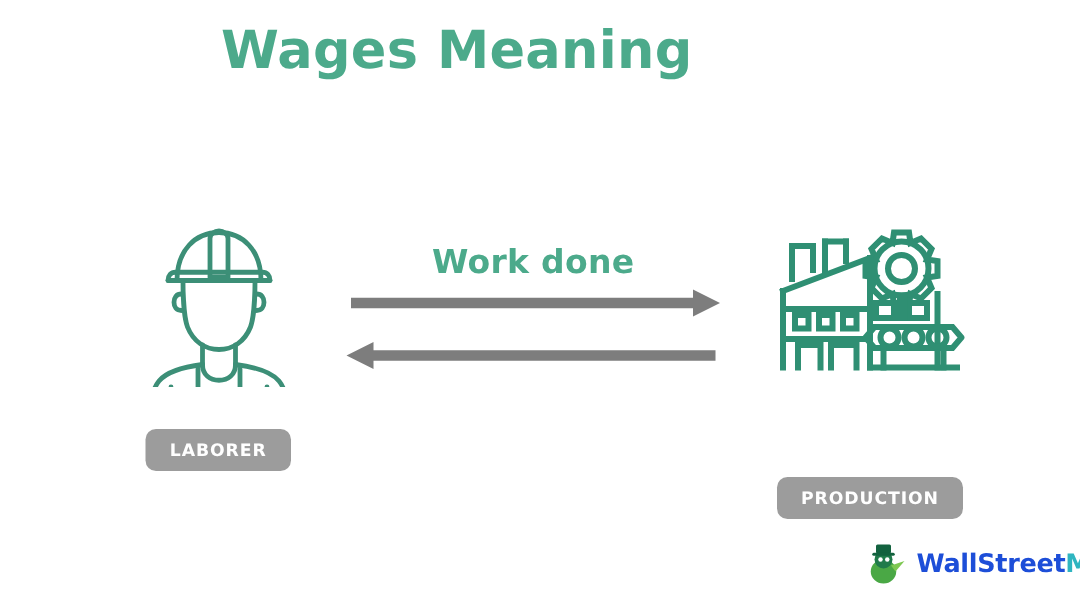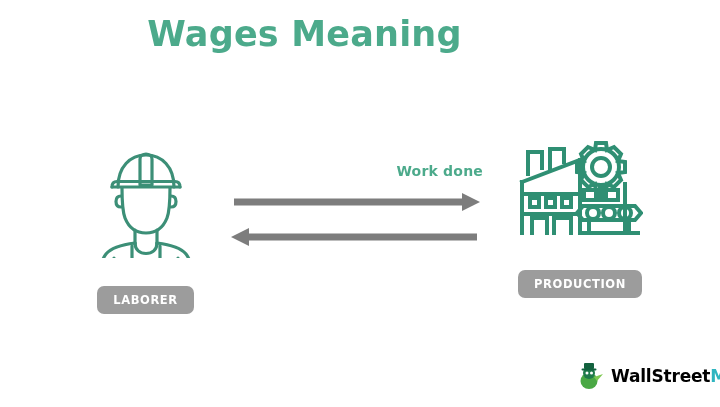--- a/index.html
+++ b/index.html
@@ -39,21 +39,21 @@
   }
 
   
   .node {
     position: absolute;
     display: flex;
     flex-direction: column;
     align-items: center;
   }
   #laborer-node { left: 78px; top: 140px; width: 135px; }
-  #production-node { left: 505px; top: 124px; width: 150px; }
+  #production-node { left: 505px; top: 136px; width: 150px; gap: 36px; }
 
   .icon-wrap {
     display: block;
     line-height: 0;
   }
 
   .badge {
     margin-top: 28px;
     background: #9c9c9c;
     color: #ffffff;
@@ -71,22 +71,22 @@
   .arrow-block {
     position: absolute;
     left: 228px;
     top: 163px;
     width: 255px;
     height: 115px;
   }
   .arrow-label {
     position: absolute;
     width: 100%;
-    text-align: right;
-    font-size: 14px;
+    text-align: center;
+    font-size: 22px;
     font-weight: bold;
     color: #4caa8b;
     font-family: "DejaVu Sans", sans-serif;
     letter-spacing: 0.2px;
   }
   #label-work-done { top: 0px; }
   #label-wages { top: 84px; }
 
   svg.arrow {
     position: absolute;
@@ -105,21 +105,21 @@
     align-items: center;
     gap: 7px;
   }
   .logo-text {
     font-size: 17px;
     font-weight: bold;
     font-family: "DejaVu Sans", sans-serif;
     letter-spacing: -0.2px;
     white-space: nowrap;
   }
-  .logo-text .w1 { color: #000000; }
+  .logo-text .w1 { color: #1d4ed8; }
   .logo-text .w2 { color: #2fb5c0; }
 </style>
 </head>
 <body>
 
 <div id="canvas">
 
   <div class="title">Wages Meaning</div>
 
   <div class="node" id="laborer-node">

